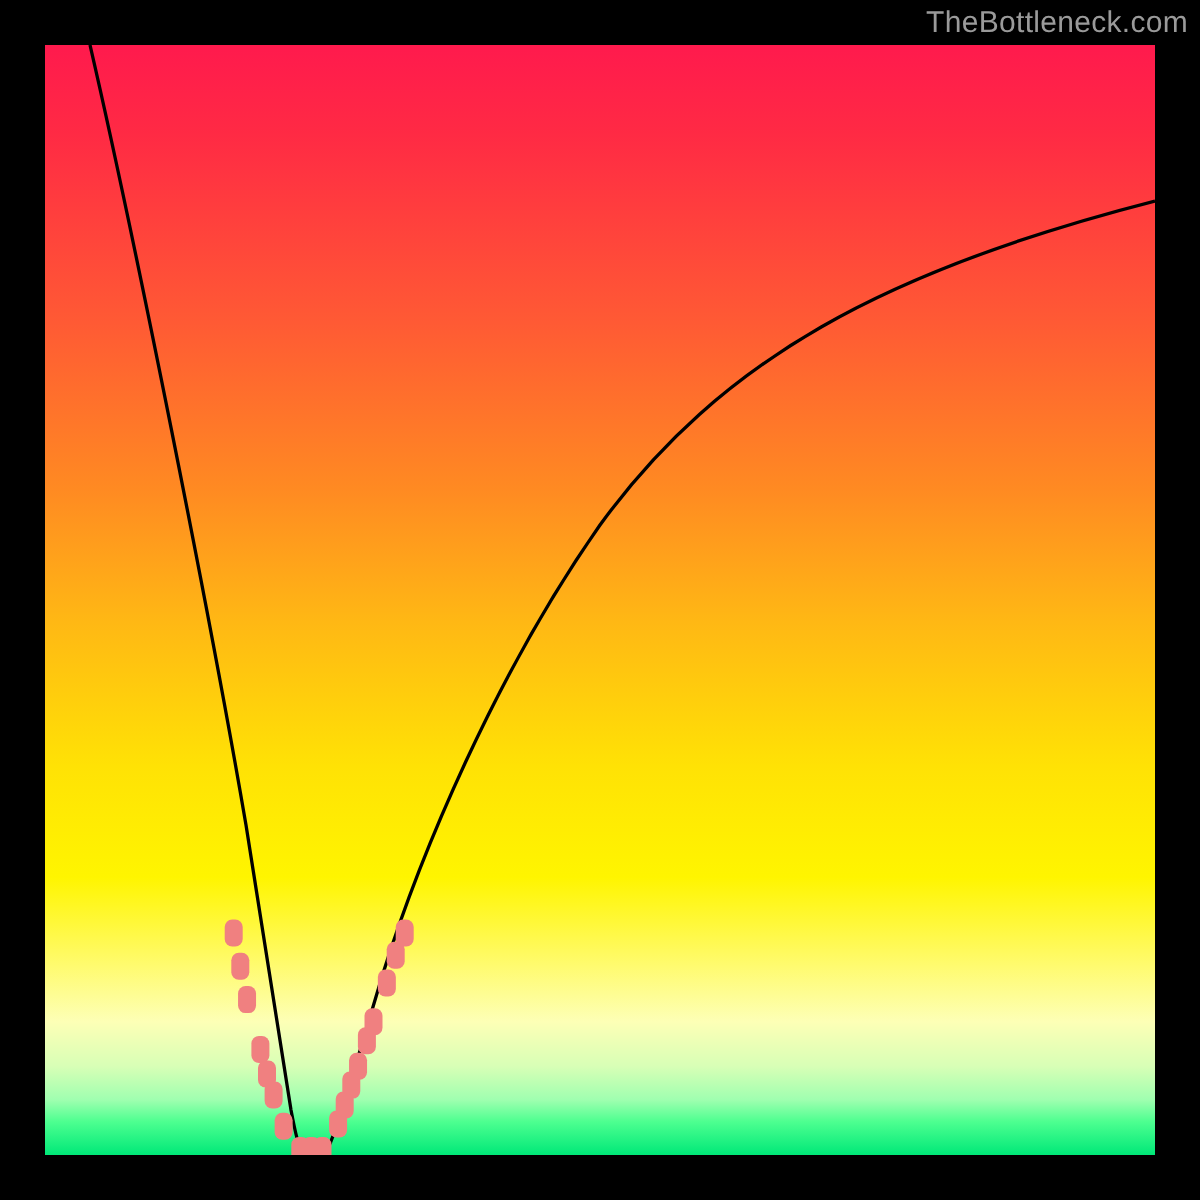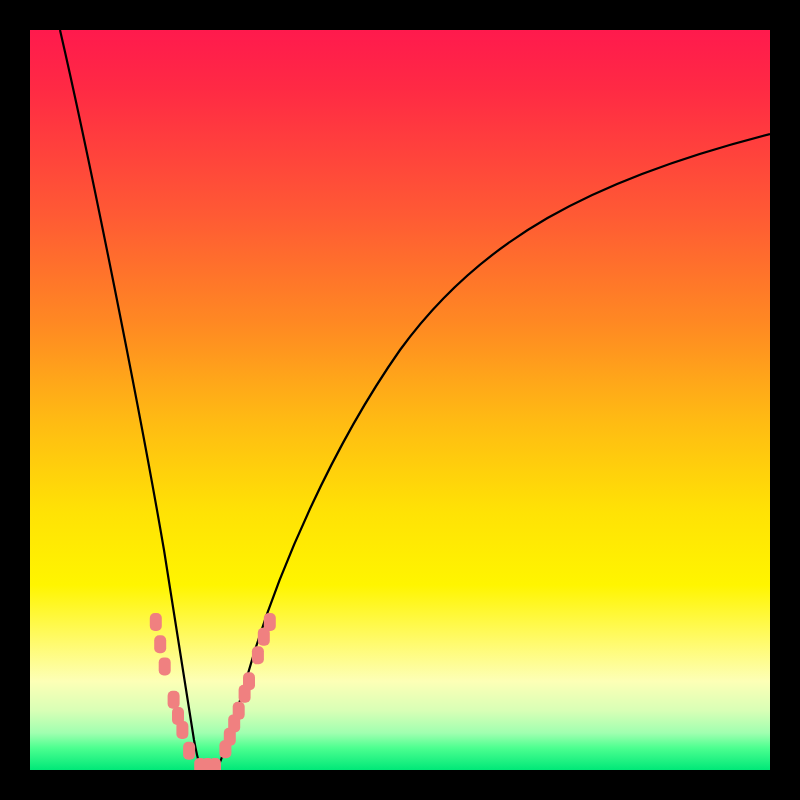--- a/index.html
+++ b/index.html
@@ -92,13 +92,14 @@
           <rect x="198.2" y="684.4" width="12" height="18" rx="5" ry="5" fill="#f08080"></rect>
           <rect x="202.7" y="671.8" width="12" height="18" rx="5" ry="5" fill="#f08080"></rect>
           <rect x="208.6" y="654.8" width="12" height="18" rx="5" ry="5" fill="#f08080"></rect>
           <rect x="213.0" y="642.2" width="12" height="18" rx="5" ry="5" fill="#f08080"></rect>
           <rect x="221.9" y="616.3" width="12" height="18" rx="5" ry="5" fill="#f08080"></rect>
           <rect x="227.8" y="597.8" width="12" height="18" rx="5" ry="5" fill="#f08080"></rect>
           <rect x="233.8" y="583.0" width="12" height="18" rx="5" ry="5" fill="#f08080"></rect>
         </g>
     </svg>
   </div>
+  <div class="watermark">TheBottleneck.com</div>
 </div>
 
 </body></html>

